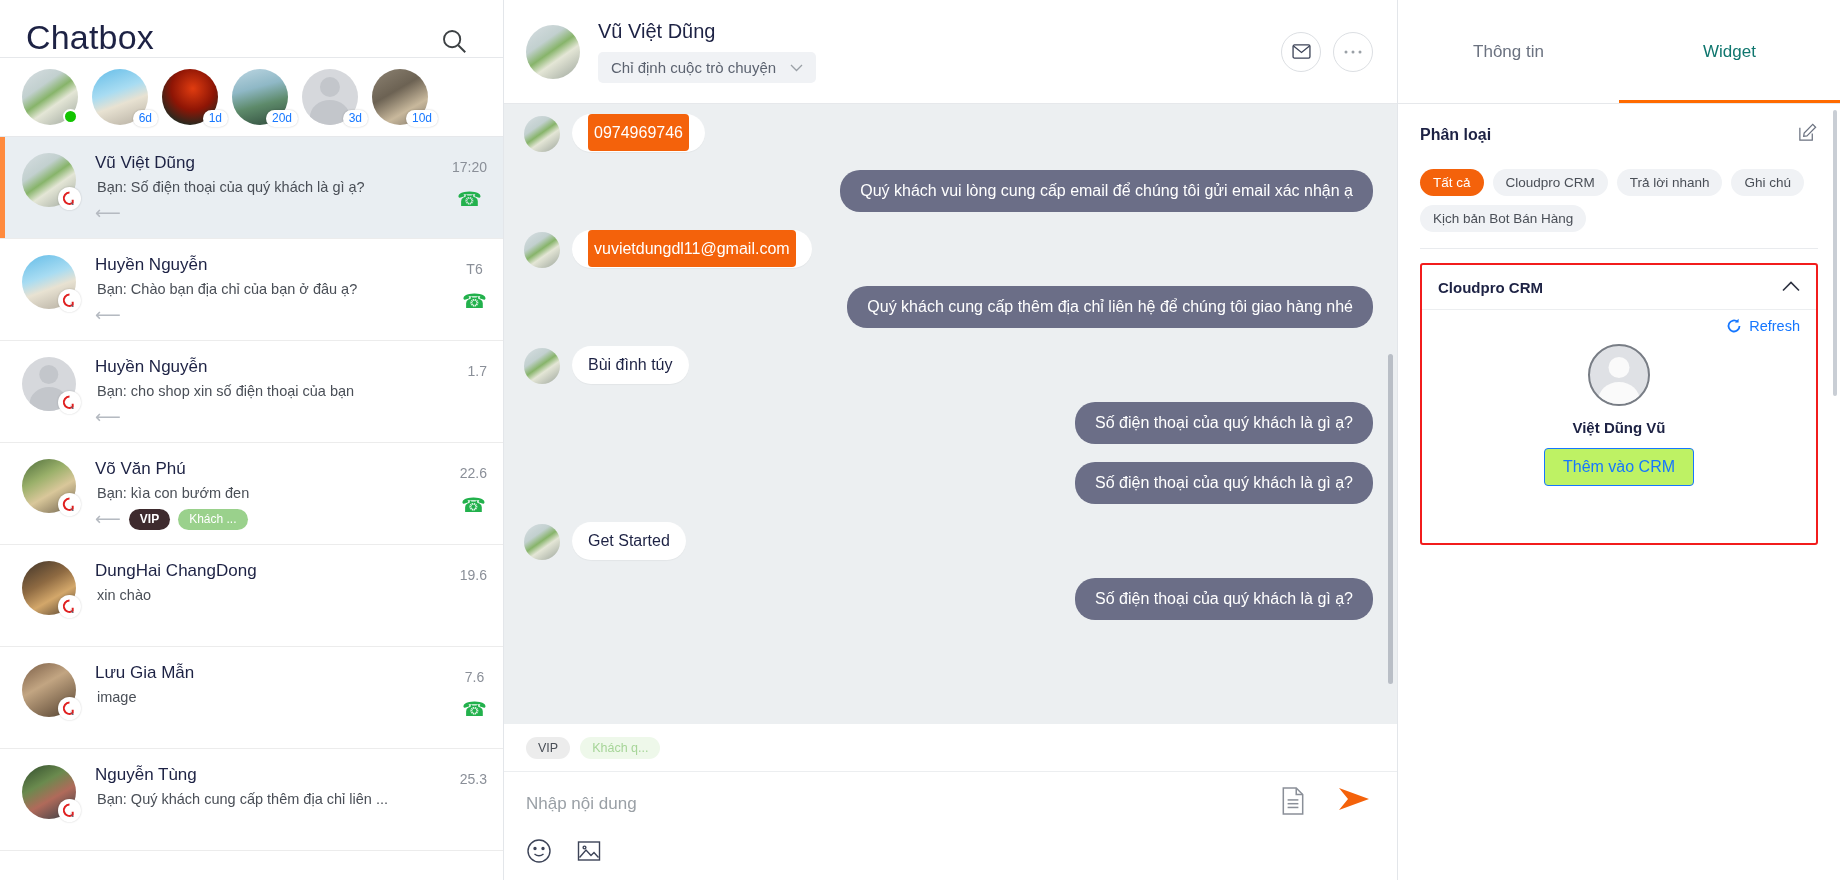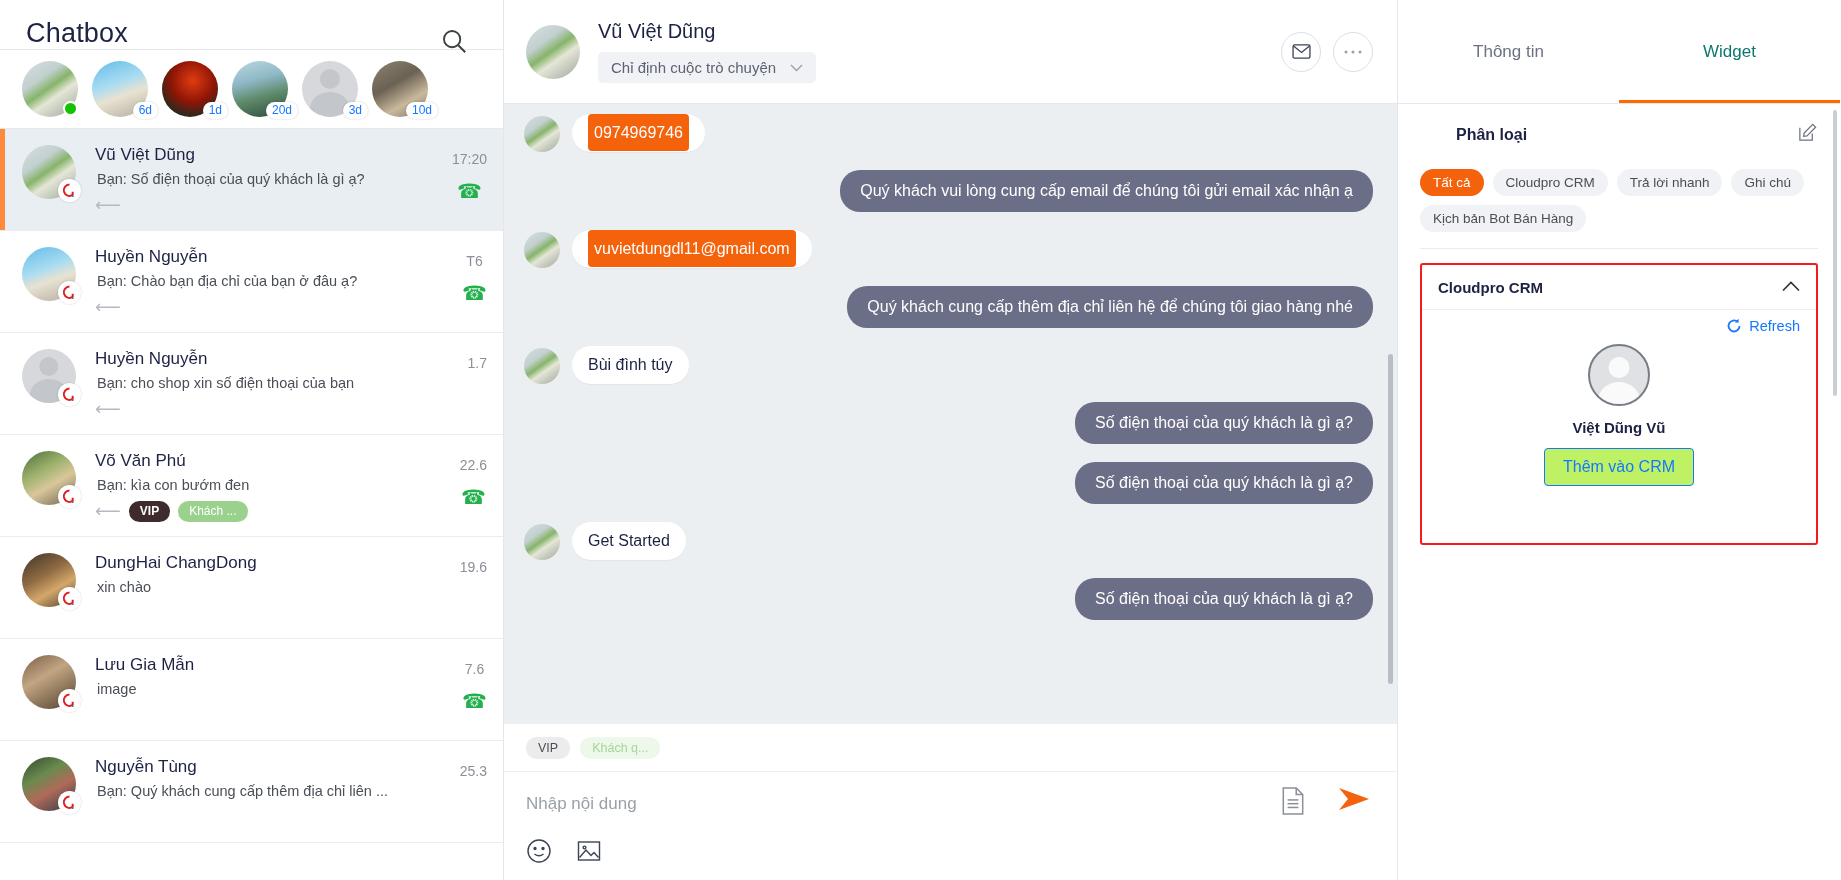--- a/index.html
+++ b/index.html
@@ -11,21 +11,21 @@
   }
   .app { display: flex; width: 1841px; height: 880px; }
 
   
   .left-panel {
     width: 504px; height: 880px; background: #fff;
     border-right: 1px solid #e3e6ea;
     display: flex; flex-direction: column; position: relative;
   }
   .lp-header { padding: 18px 22px 0 26px; position: relative; }
-  .lp-title { font-size: 27px; color: #1d2244; font-weight: 400; letter-spacing: .2px; }
+  .lp-title { font-size: 34px; color: #1d2244; font-weight: 400; letter-spacing: .2px; }
   .lp-search {
     position: absolute; right: 34px; top: 26px;
     width: 30px; height: 30px; cursor: pointer;
   }
   .lp-tabs { margin-top: 10px; }
   .lp-tab {
     display: inline-block; font-size: 16.5px; color: #3c4043;
     padding: 2px 2px 10px 2px; border-bottom: 3px solid #ff6a00;
     cursor: pointer;
   }
@@ -171,21 +171,21 @@
   .rp-tab {
     flex: 1; display: flex; align-items: center; justify-content: center;
     font-size: 17px; color: #6b7280; cursor: pointer; position: relative;
   }
   .rp-tab.active { color: #0f766e; }
   .rp-tab.active::after {
     content: ""; position: absolute; left: 0; right: 0; bottom: 0;
     height: 3px; background: #ff6a00;
   }
   .rp-body { flex: 1; padding: 18px 22px 0 22px; position: relative; overflow: hidden; }
-  .rp-section-head { display: flex; align-items: center; justify-content: space-between; margin-left: 36px; }
+  .rp-section-head { display: flex; align-items: center; justify-content: space-between; }
   .rp-section-title { font-size: 16px; font-weight: bold; color: #1d2244; }
   .edit-ico { cursor: pointer; color: #6b7280; }
   .chips { display: flex; flex-wrap: wrap; gap: 9px; margin-top: 22px; }
   .chip {
     background: #f0f2f5; color: #4a4f57; font-size: 13.5px;
     border-radius: 14px; padding: 5px 13px; cursor: pointer; line-height: 17px;
   }
   .chip.sel { background: #f4620b; color: #fff; }
   .rp-sep { height: 1px; background: #e9ebee; margin: 16px 0 0 0; }
 

